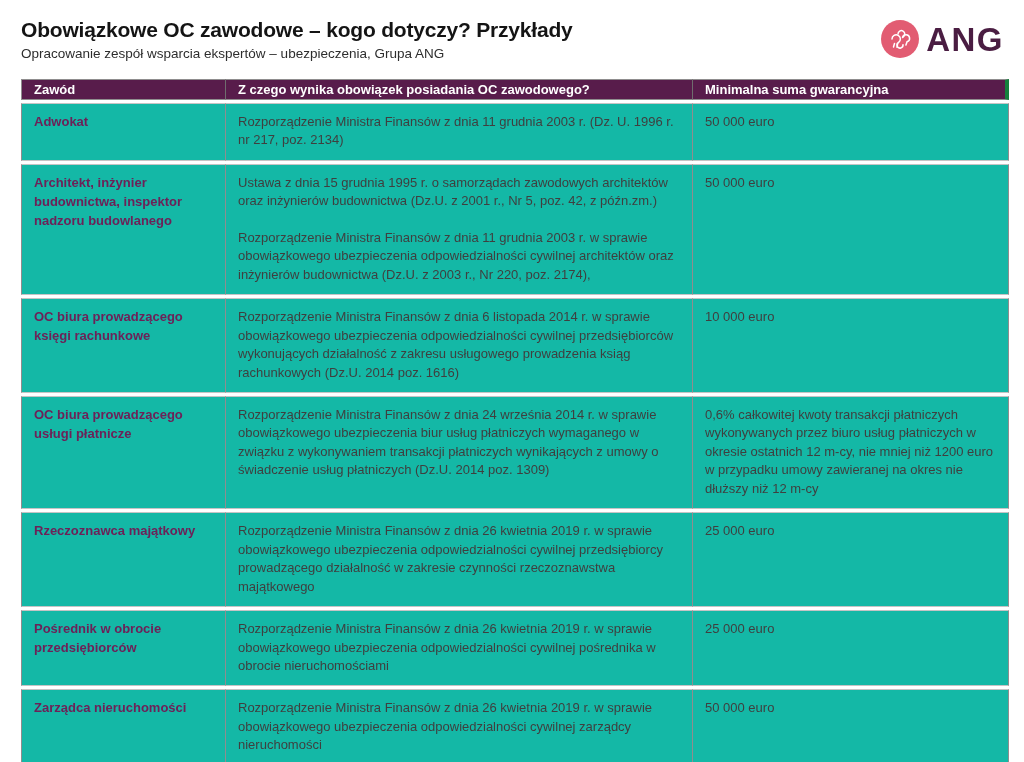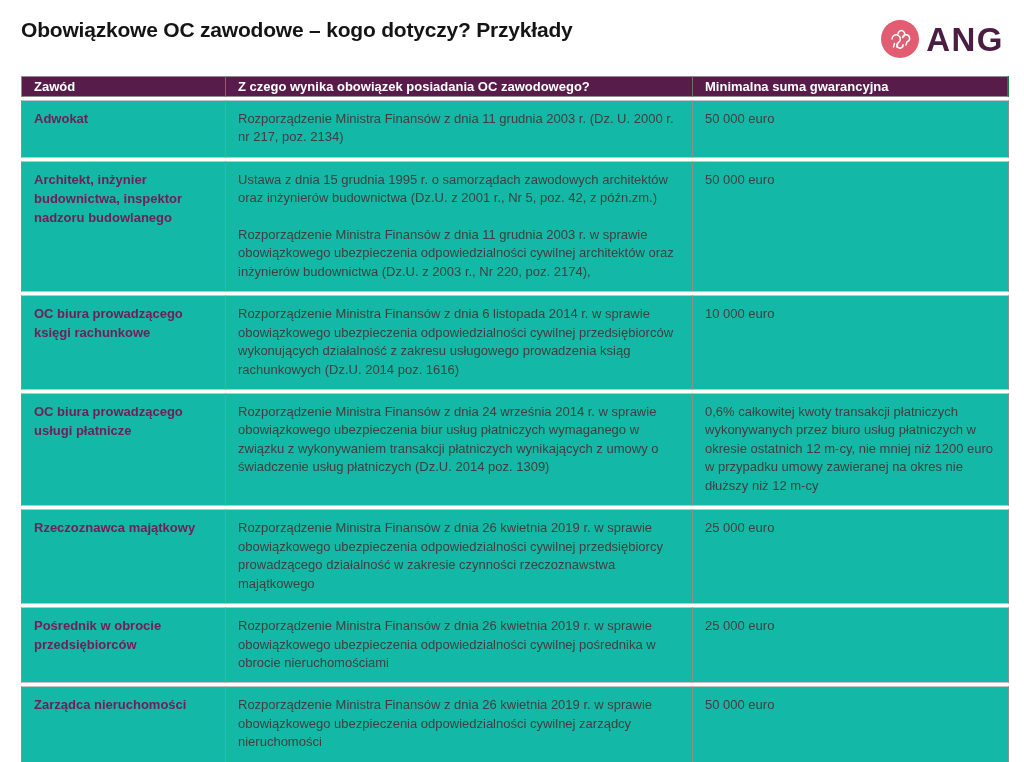--- a/index.html
+++ b/index.html
@@ -22,40 +22,41 @@
 
   
   table { width: 988px; margin-top: 15px; border-collapse: separate; border-spacing: 0 3px; table-layout: fixed; }
 
   thead th {
     background: #581c4b; color: #ffffff; font-size: 13px; font-weight: 700;
     text-align: left; vertical-align: middle; padding: 2px 12px;
     border-top: 1px solid #8f8d8e; border-bottom: 1px solid #8f8d8e; border-right: 1px solid #6f6d6e;
   }
   thead th:first-child { border-left: 1px solid #8f8d8e; }
-  thead th:last-child  { border-right: 2px solid #15803d; }
+  thead th:last-child  { border-right: 4px solid #15803d; }
 
   tbody td {
     background: #14b8a6; vertical-align: top; padding: 9px 12px 10px;
     font-size: 13px; line-height: 1.42; color: #3f3f3f;
     border-top: 1px solid #c6c4c5; border-bottom: 1px solid #c6c4c5; border-right: 1px solid #8f8d8e;
   }
   tbody td:first-child { border-left: 1px solid #8f8d8e; }
 
   td.prof { color: #6d2158; font-weight: 700; line-height: 1.45; }
   td p + p { margin-top: 18px; }
 </style>
 </head>
 <body>
 
 <div class="page">
 
   <div class="top-bar">
     <div class="titles">
       <div class="title">Obowiązkowe OC zawodowe – kogo dotyczy? Przykłady</div>
+      <div class="subtitle">Opracowanie zespół wsparcia ekspertów – ubezpieczenia, Grupa ANG</div>
     </div>
 
     <div class="logo">
       <div class="logo-circle">
         <svg viewBox="0 0 28 28" fill="none" stroke="#ffffff" stroke-width="1.5" stroke-linecap="round">
           <path d="M6 14 a4.2 4.2 0 1 1 6.5 3.5 a3 3 0 1 0 4.5 2.2"></path>
           <path d="M12 9 a3.4 3.4 0 1 1 5.2 2.9"></path>
           <path d="M16.5 12.5 a3.6 3.6 0 1 1 4.6 4.2 l-1.2 3.3"></path>
           <path d="M8.5 18.5 l-1 3.5 M11.5 19.5 l-0.5 2.8"></path>
         </svg>
@@ -74,21 +75,21 @@
       <tr>
         <th>Zawód</th>
         <th>Z czego wynika obowiązek posiadania OC zawodowego?</th>
         <th>Minimalna suma gwarancyjna</th>
       </tr>
     </thead>
     <tbody>
         <tr>
           <td class="prof">Adwokat</td>
           <td>
-            <p>Rozporządzenie Ministra Finansów z dnia 11 grudnia 2003 r. (Dz. U. 2000 r. nr 217, poz. 2134)</p>
+            <p>Rozporządzenie Ministra Finansów z dnia 11 grudnia 2003 r. (Dz. U. 1996 r. nr 217, poz. 2134)</p>
           </td>
           <td>
             <p>50 000 euro</p>
           </td>
         </tr>
         <tr>
           <td class="prof">Architekt, inżynier budownictwa, inspektor nadzoru budowlanego</td>
           <td>
             <p>Ustawa z dnia 15 grudnia 1995 r. o samorządach zawodowych architektów oraz inżynierów budownictwa (Dz.U. z 2001 r., Nr 5, poz. 42, z późn.zm.)</p>
             <p>Rozporządzenie Ministra Finansów z dnia 11 grudnia 2003 r. w sprawie obowiązkowego ubezpieczenia odpowiedzialności cywilnej architektów oraz inżynierów budownictwa (Dz.U. z 2003 r., Nr 220, poz. 2174),</p>

